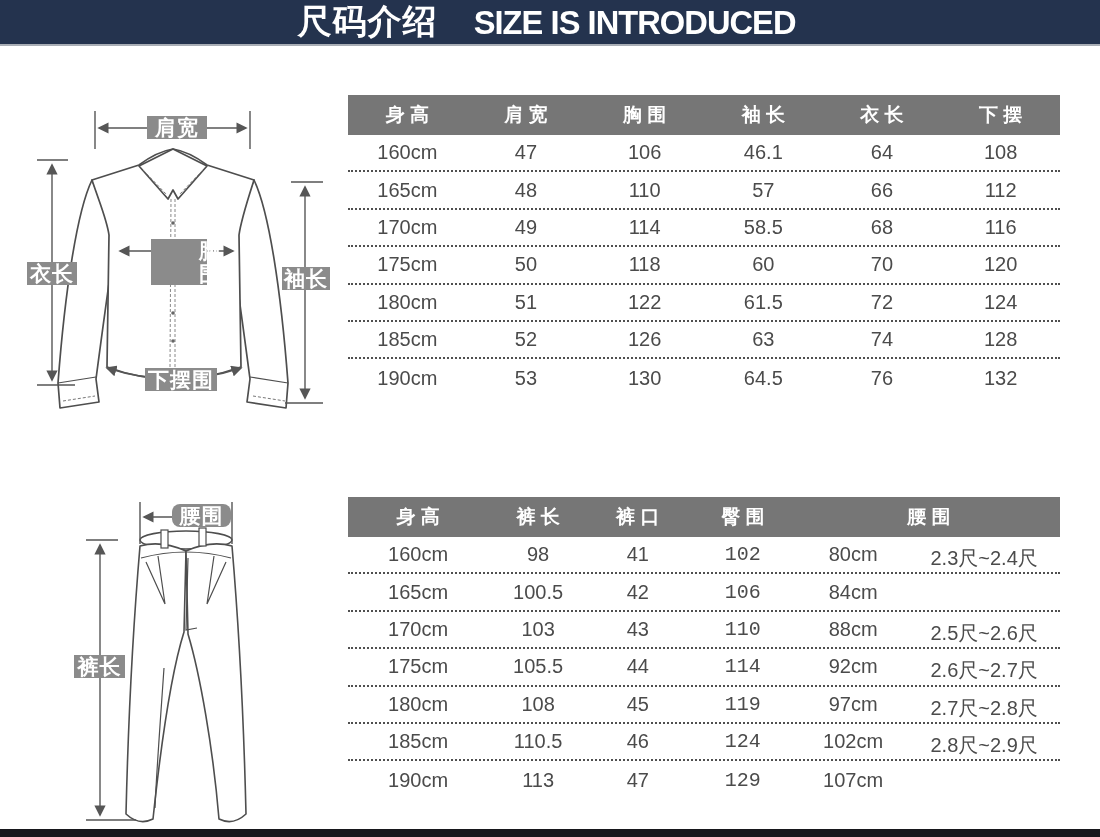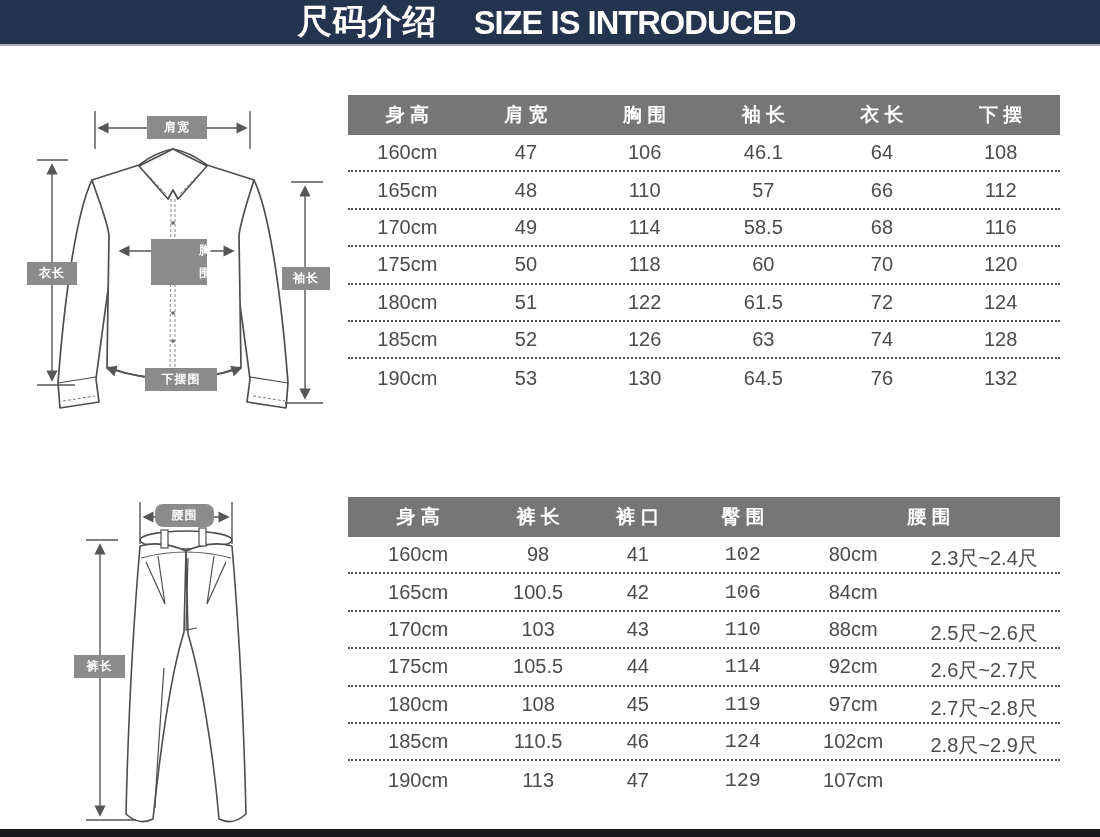--- a/index.html
+++ b/index.html
@@ -17,29 +17,29 @@
   }
   .title-zh { color:#fff; font-size:34px; font-weight:bold; letter-spacing:1px; }
   .title-en { color:#fff; font-size:34px; font-weight:bold; letter-spacing:-1px; transform:scaleX(0.96); }
 
   
   .shirt-diagram { position:absolute; left:15px; top:85px; width:330px; height:360px; }
   .pants-diagram { position:absolute; left:60px; top:488px; width:250px; height:349px; }
   .diagram-svg { position:absolute; left:0; top:0; }
   .diag-label {
     position:absolute; background:var(--diagram-label-bg,#8b8b8b); color:#fff;
-    font-size:12px; font-weight:bold; text-align:center; line-height:23px;
+    font-size:21px; font-weight:bold; text-align:center; line-height:23px;
     letter-spacing:1px; padding:0 2px;
   }
   .lbl-shoulder { left:132px; top:31px;  width:60px; }
   .lbl-chest    { left:136px; top:154px; width:56px;padding-left:48px; }
   .lbl-length   { left:12px;  top:177px; width:50px; }
   .lbl-sleeve   { left:267px; top:182px; width:48px; }
   .lbl-hem      { left:130px; top:283px; width:72px; }
-  .lbl-waist    { left:95px; top:16px;  width:59px;border-radius:8px; }
+  .lbl-waist    { left:112px; top:16px;  width:59px;border-radius:8px; }
   .lbl-pantlen  { left:14px;  top:167px; width:51px; }
 
   
   .size-table { position:absolute; left:348px; width:712px; }
   .shirt-table { top:95px; }
   .pants-table { top:497px; }
   .table-header {
     display:flex; height:40px; align-items:center;
     background:var(--table-header-bg,#767676);
   }

